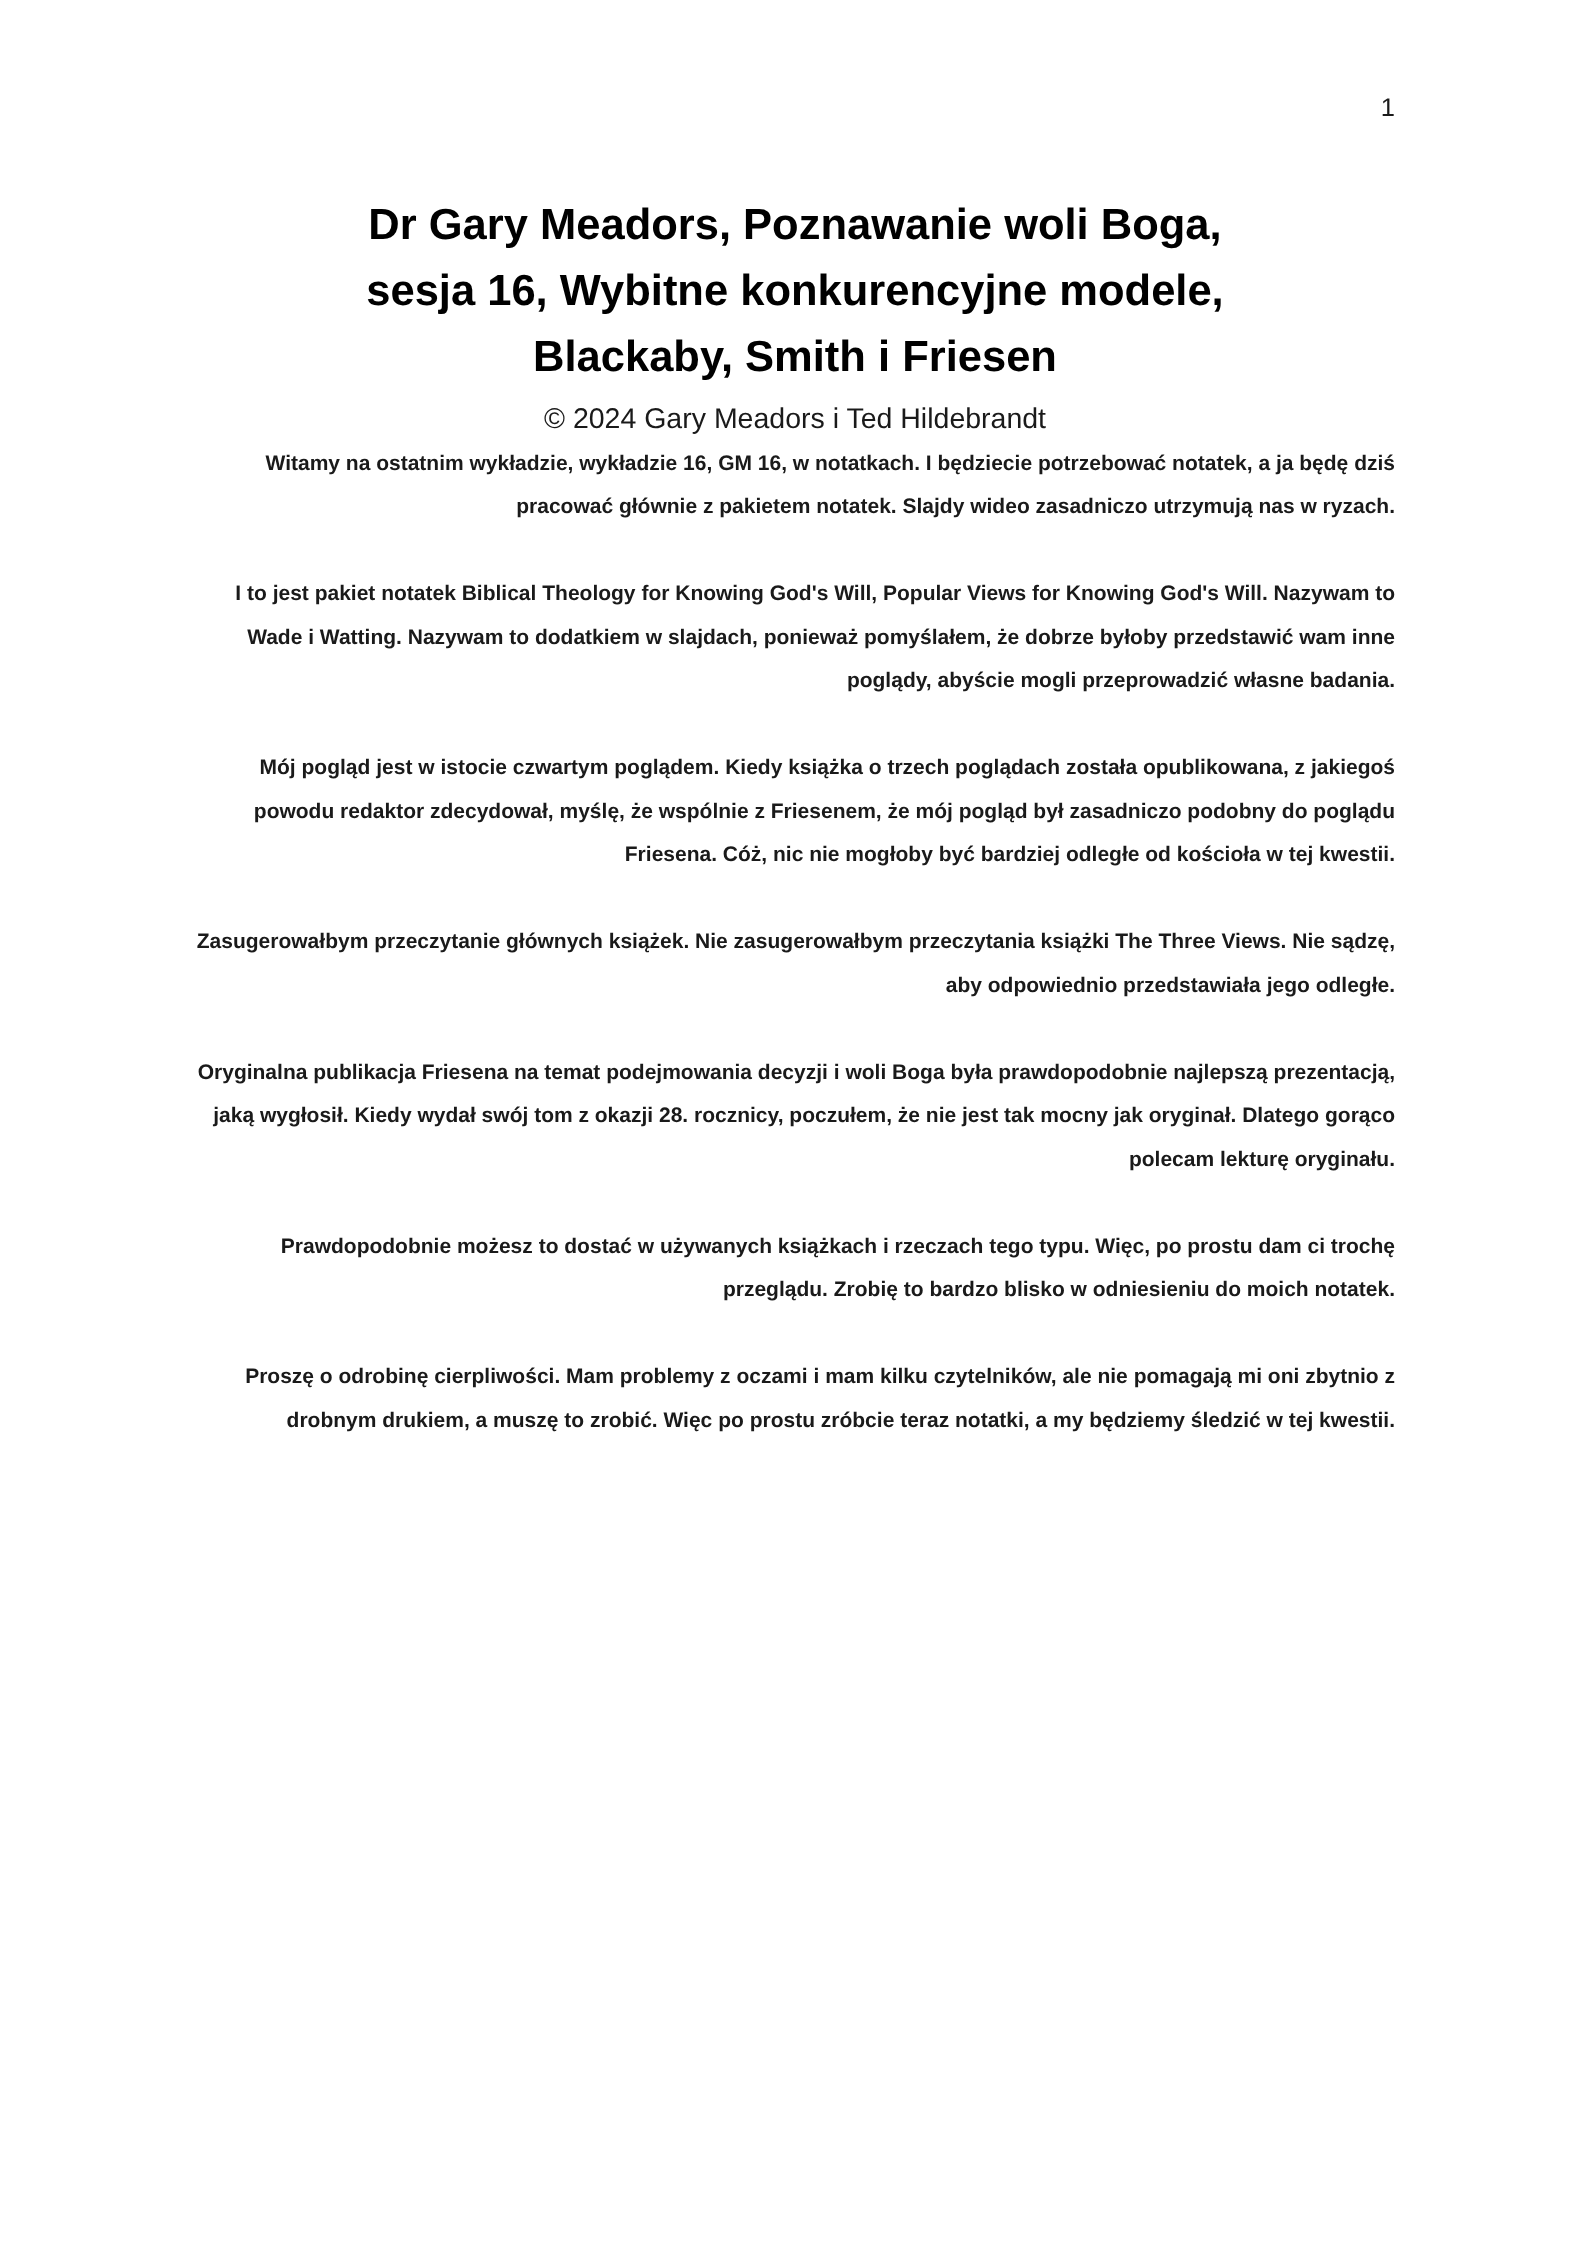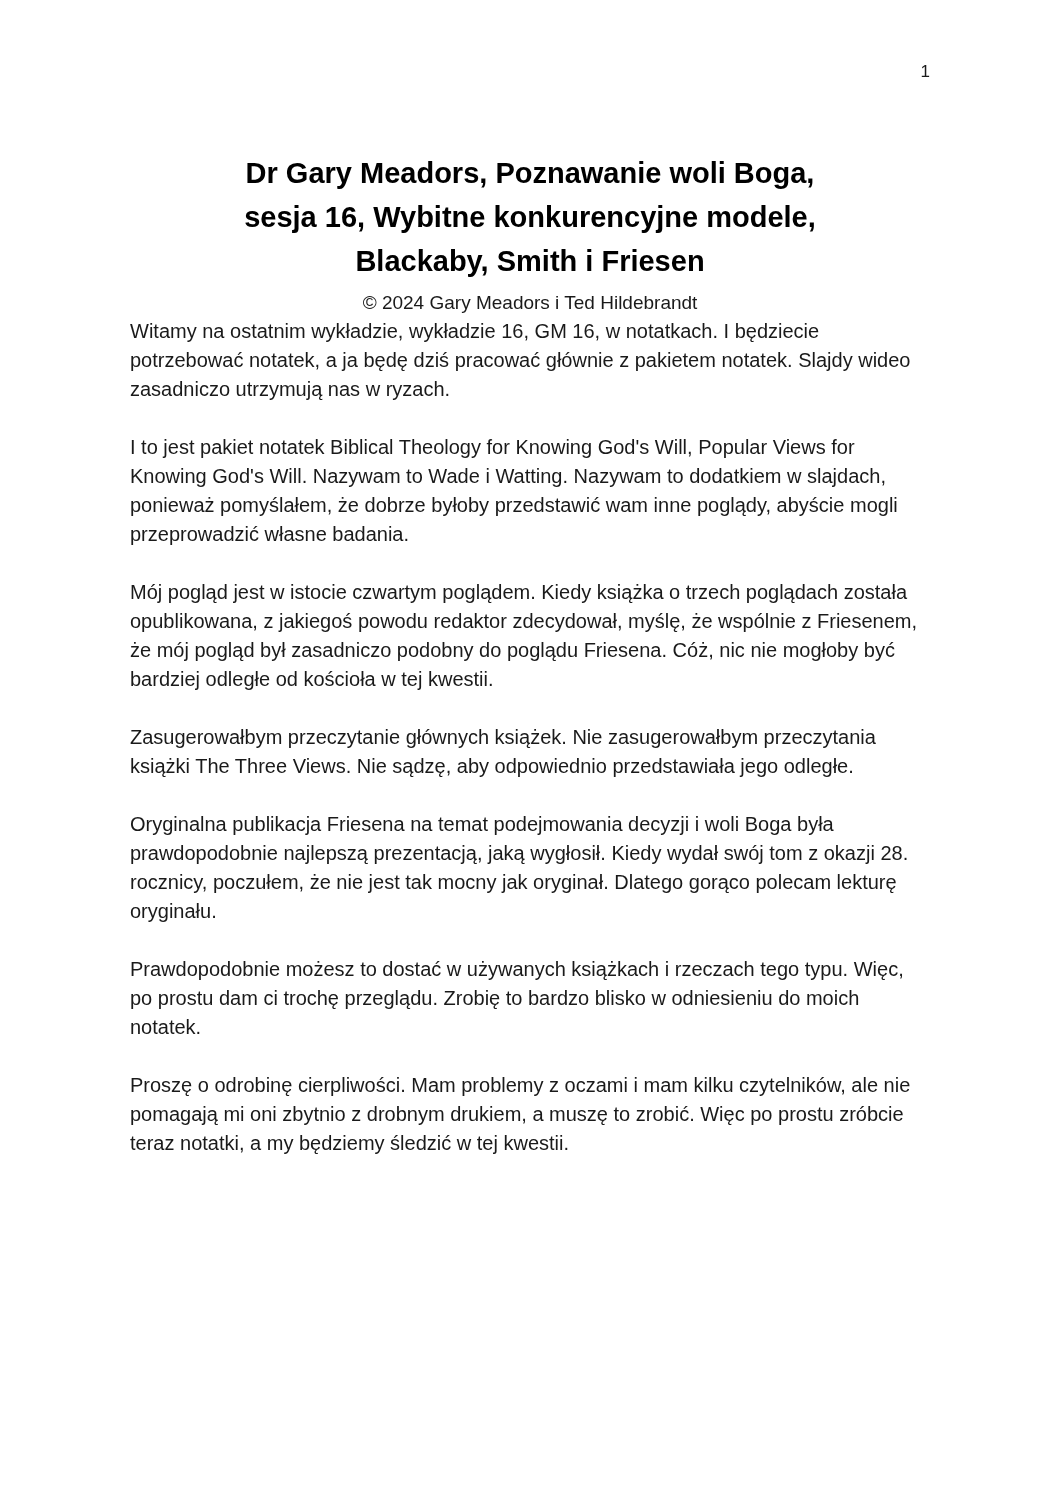--- a/index.html
+++ b/index.html
@@ -28,34 +28,34 @@
     top: 128px;
     left: 130px;
     width: 800px;
   }
   .title {
     text-align: center;
     font-weight: bold;
     font-size: 29px;
     line-height: 44px;
     color: #000000;
-    margin-top: 23px;
   }
   .copyright {
     text-align: center;
     font-size: 19px;
     line-height: 28px;
     margin-top: 6px;
     color: #1a1a1a;
   }
   .body-text p {
-    font-size: 20px;
+    font-size: 14px;
     line-height: 29px;
     margin: 0 0 29px 0;
-    text-align: left;
+    text-align: right;
+    font-weight: bold;
   }
 </style>
 </head>
 <body>
 
 <div class="page">
 
   <div class="page-number">1</div>
 
   <div class="content">

